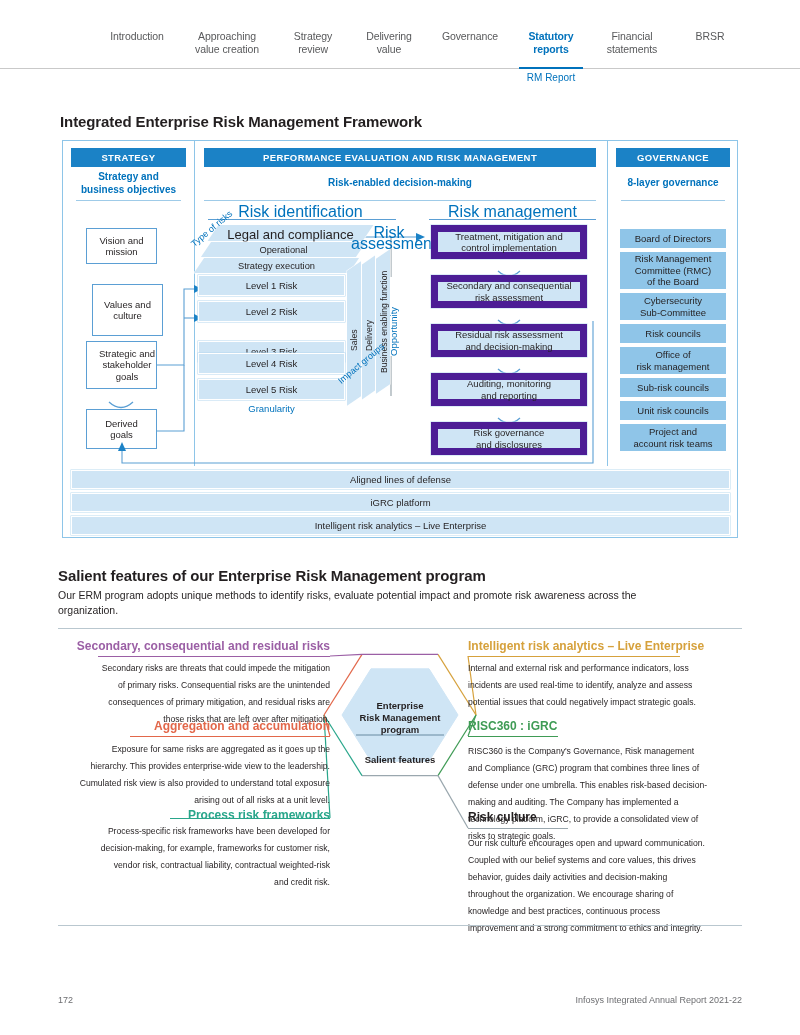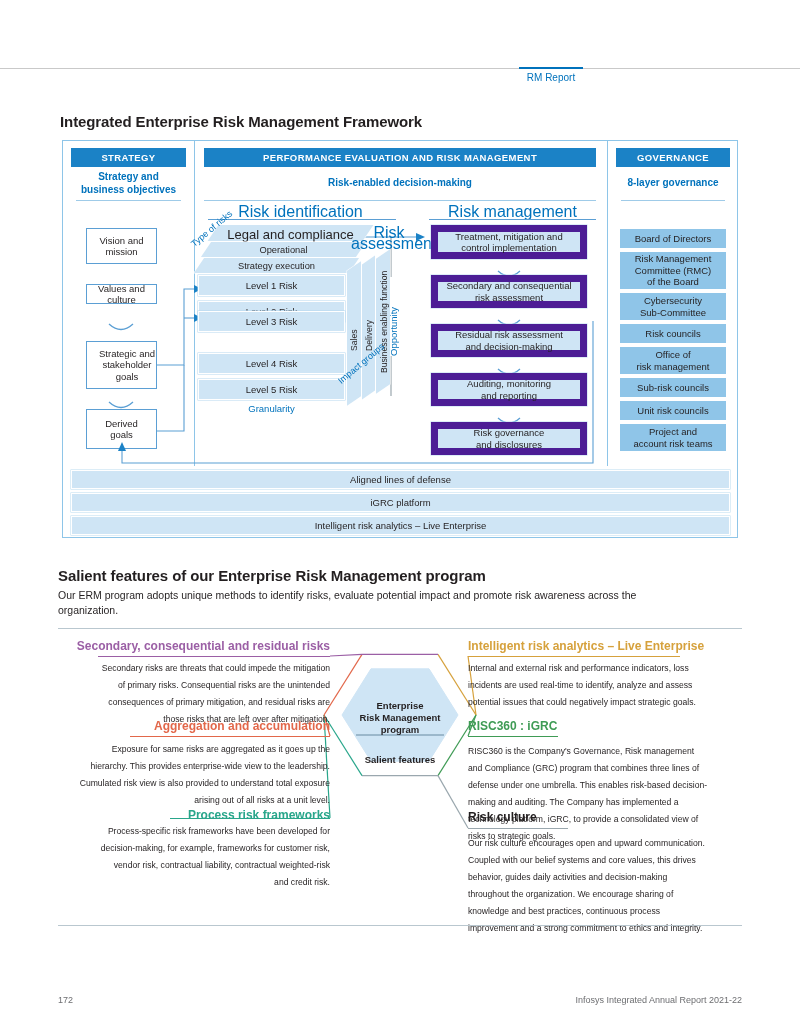--- a/index.html
+++ b/index.html
@@ -134,20 +134,35 @@
   .rule-grey { position:absolute; height:1px; background:#b9c7cf; }
 
   .footer-txt {
     position:absolute; font-size:9px; color:#6d6e71;
   }
 </style>
 </head>
 <body>
 
 <div class="topnav">
+  <div class="nav-items" id="navItems">
+      <div class="nav-item" style="width: 84px;">Introduction</div>
+      <div class="nav-item" style="width: 96px;">Approaching
+value creation</div>
+      <div class="nav-item" style="width: 76px;">Strategy
+review</div>
+      <div class="nav-item" style="width: 76px;">Delivering
+value</div>
+      <div class="nav-item" style="width: 86px;">Governance</div>
+      <div class="nav-item active" style="width: 76px;">Statutory
+reports</div>
+      <div class="nav-item" style="width: 86px;">Financial
+statements</div>
+      <div class="nav-item" style="width: 70px;">BRSR</div>
+    </div>
   <div class="nav-rule"></div>
   <div class="nav-active-underline" id="navActiveUnderline" style="left: 519px; width: 64px; background: rgb(0, 114, 188);"></div>
   <div class="nav-sub" id="navSub" style="left: 513px; width: 76px; top: 72px; color: rgb(0, 114, 188);">RM Report</div>
 </div>
 
 <div class="h-section" style="left:60px; top:113px;">Integrated Enterprise Risk Management Framework</div>
 
 <div class="fw-frame">
 
   <div class="fw-panel-sep" style="left:131px; height:325px;"></div>
@@ -171,21 +186,21 @@
   <div class="thin-rule-dark" style="left:145px; top:78px; width:188px;"></div>
   <div class="thin-rule-dark" style="left:366px; top:78px; width:167px;"></div>
 
   <svg width="131" height="325" style="position:absolute;left:0;top:0;">
     <path d="M46,115 q12,11 24,0" fill="none" stroke="#5b9fd4" stroke-width="1.3"></path>
     <path d="M46,183 q12,11 24,0" fill="none" stroke="#5b9fd4" stroke-width="1.3"></path>
     <path d="M46,261 q12,11 24,0" fill="none" stroke="#5b9fd4" stroke-width="1.3"></path>
   </svg>
   <div class="sbox" style="left:23px; top:87px; width:71px; height:36px; white-space:pre-line;">Vision and
 mission</div>
-  <div class="sbox" style="left:23px; top:143px; width:71px; height:20px; white-space:pre-line;">Values and
+  <div class="sbox" style="left:29px; top:143px; width:71px; height:52px; white-space:pre-line;">Values and
 culture</div>
   <div class="sbox" style="left:23px; top:200px; width:71px; height:48px; white-space:pre-line;padding-left:11px;">Strategic and
 stakeholder
 goals</div>
   <div class="sbox" style="left:23px; top:268px; width:71px; height:40px; white-space:pre-line;">Derived
 goals</div>
 
   <svg width="676" height="398" style="position:absolute;left:0;top:0;pointer-events:none;">
 
     <path d="M94,224 H121 V148 H131" fill="none" stroke="#5b9fd4" stroke-width="1.1"></path>
@@ -212,21 +227,21 @@
     <div style="position:absolute;left:143px;top:102px;width:155px;height:14px;font-size:9.3px;color:#231f20;display:flex;align-items:center;justify-content:center;">Operational</div>
 
     <div style="position:absolute;left:136px;top:117px;width:155px;height:15px;background:#cfe5f5;transform:skewX(-34deg);box-shadow:0 0 0 0.5px #ffffff;"></div>
     <div style="position:absolute;left:136px;top:118px;width:155px;height:14px;font-size:9.3px;color:#231f20;display:flex;align-items:center;justify-content:center;">Strategy execution</div>
   </div>
 
   <div class="rot-label" style="left:126px; top:100px; transform:rotate(-40deg); transform-origin:left top;">Type of risks</div>
 
   <div class="lbox" style="left:135px; top:134px; width:147px; height:21px;">Level 1 Risk</div>
   <div class="lbox" style="left:135px; top:160px; width:147px; height:21px;">Level 2 Risk</div>
-  <div class="lbox" style="left:135px; top:170px; width:147px; height:21px;">Level 3 Risk</div>
+  <div class="lbox" style="left:135px; top:200px; width:147px; height:21px;">Level 3 Risk</div>
   <div class="lbox" style="left:135px; top:212px; width:147px; height:21px;">Level 4 Risk</div>
   <div class="lbox" style="left:135px; top:238px; width:147px; height:21px;">Level 5 Risk</div>
 
   <div class="col-label" style="left:135px; top:262px; width:147px; font-size:9.5px;">Granularity</div>
 
   <div>
     <div style="position:absolute;left:284px;top:125px;width:14px;height:135px;background:#cfe5f5;transform:skewY(-34deg);box-shadow:0 0 0 0.5px #ffffff;"></div>
     <div style="position:absolute;left:299px;top:119px;width:13px;height:135px;background:#cfe5f5;transform:skewY(-34deg);box-shadow:0 0 0 0.5px #ffffff;"></div>
     <div style="position:absolute;left:313px;top:113px;width:14px;height:135px;background:#cfe5f5;transform:skewY(-34deg);box-shadow:0 0 0 0.5px #ffffff;"></div>
 

